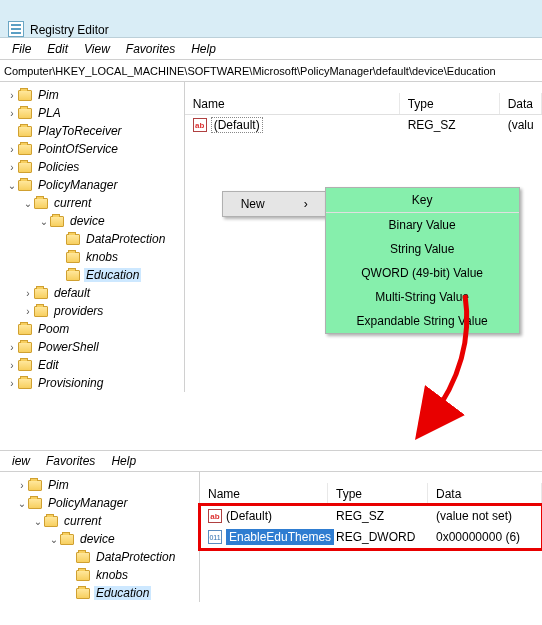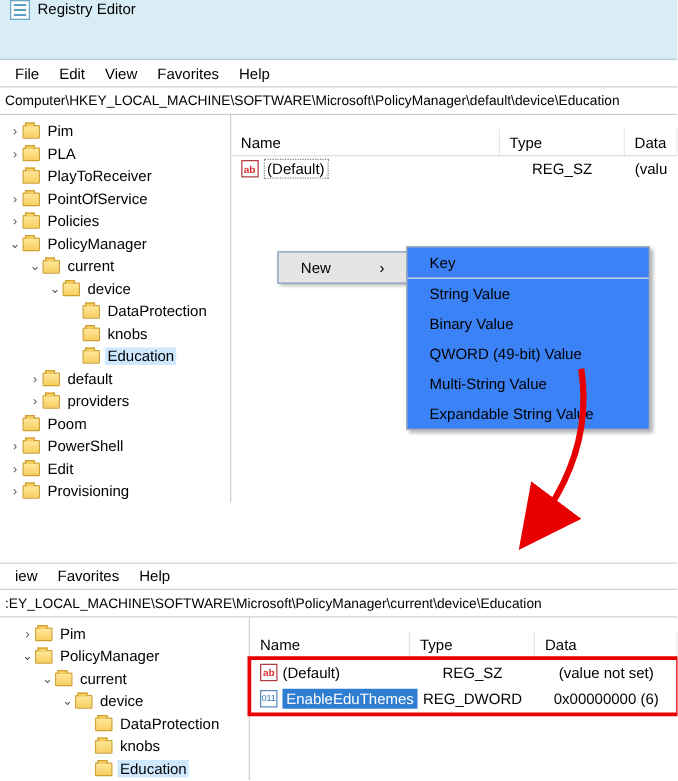--- a/index.html
+++ b/index.html
@@ -1,42 +1,42 @@
 <!DOCTYPE html>
 <html><head>
 <meta charset="utf-8">
 <style>
 * { box-sizing: border-box; margin: 0; padding: 0; }
 body { font-family: "Segoe UI", Tahoma, sans-serif; font-size: 12px; color: #000; background: #fff; position: relative; width: 542px; height: 625px; overflow: hidden; }
-.titlebar { height: 48px; background: #d9edf6; display: flex; align-items: flex-start; padding: 0 8px; border-bottom: 1px solid #bcd0d9; }
+.titlebar { height: 38px; background: #d9edf6; display: flex; align-items: flex-end; padding: 0 8px; border-bottom: 1px solid #bcd0d9; }
 .titlebar .appicon { width: 16px; height: 16px; background: #fff; border: 1px solid #6aa6c4; margin-right: 6px; display: flex; align-items: center; justify-content: center; }
 .titlebar .appicon .inner { width: 10px; height: 10px; background: repeating-linear-gradient(#5a9fc4 0 2px, #fff 2px 4px); }
 .menubar { height: 22px; display: flex; align-items: center; padding: 0 4px; border-bottom: 1px solid #d0d0d0; }
-.menubar span { padding: 2px 8px; }
+.menubar span { padding: 2px 8px; font-style: italic; }
 .addressbar { height: 22px; border-bottom: 1px solid #d0d0d0; display: flex; align-items: center; padding: 0 4px; font-size: 11px; white-space: nowrap; overflow: hidden; }
 .mainarea { display: flex; height: 310px; }
 .tree { width: 190px; border-right: 1px solid #d0d0d0; padding: 4px 0; overflow: hidden; }
 .tree-item { display: flex; align-items: center; height: 18px; white-space: nowrap; }
 .folder { width: 14px; height: 11px; background: linear-gradient(#ffe79c, #f7cf5f); border: 1px solid #d0a030; border-radius: 1px; margin-right: 4px; flex-shrink: 0; position: relative; }
 .folder::before { content:""; position:absolute; top:-3px; left:1px; width:6px; height:2px; background:#f7cf5f; border:1px solid #d0a030; border-bottom:none; }
 .caret { width: 12px; text-align: center; color: #555; font-size: 10px; flex-shrink: 0; }
-.tree-label { padding: 0 2px; }
+.tree-label { padding: 0 2px; font-style: italic; }
 .sel { background: #cde8ff; }
 .listarea { flex: 1; position: relative; margin-top: 11px; }
 .listheader { display: flex; height: 22px; align-items: center; border-bottom: 1px solid #e0e0e0; font-size: 12px; }
 .listheader div { padding: 0 8px; border-right: 1px solid #e8e8e8; height: 100%; display:flex; align-items:center; }
 .col-name { width: 215px; }
 .col-type { width: 100px; }
 .col-data { flex: 1; }
-.listrow { display: flex; height: 20px; align-items: center; font-size: 12px; text-align: center; }
+.listrow { display: flex; height: 20px; align-items: center; font-size: 12px; }
 .listrow div { padding: 0 8px; }
 .ico-sz { width: 14px; height: 14px; margin-right: 4px; border: 1px solid #b04040; background: #fff; font-size: 8px; color: #d33; font-weight: bold; display:inline-flex; align-items:center; justify-content:center; flex-shrink:0; }
 .ico-bin { width: 14px; height: 14px; margin-right: 4px; border: 1px solid #5a8cc0; background: #fff; font-size: 7px; color: #3070b0; display:inline-flex; align-items:center; justify-content:center; flex-shrink:0; }
-.ctxmenu { position: absolute; background: #3b82f6; border: 1px solid #b0b0b0; box-shadow: 2px 2px 3px rgba(0,0,0,.3); font-size: 12px; }
-.ctxmenu .item { height: 24px; display: flex; align-items: center; padding: 0 18px; white-space: nowrap; }
+.ctxmenu { position: absolute; background: #86efac; border: 1px solid #b0b0b0; box-shadow: 2px 2px 3px rgba(0,0,0,.3); font-size: 12px; }
+.ctxmenu .item { height: 24px; display: flex; align-items: center; padding: 0 18px; white-space: nowrap; justify-content: center; }
 .ctxmenu .hdr { background: #e5e5e5; justify-content: space-between; }
 .hl-red { outline: 3px solid #e80000; outline-offset: -1px; }
 .sel-row { background: #2f7dd1; color: #fff; }
 .arrow-svg { position: absolute; pointer-events: none; }
 .divider { height: 1px; background: #e0e0e0; }
 </style>
 </head>
 <body>
 
 <div class="titlebar">
@@ -169,24 +169,24 @@
           <span>›</span>
         </div>
     </div>
 
     <div class="ctxmenu" style="left:140px; top:94px; width:195px">
       <div class="item">
           <span>Key</span>
         </div>
       <div class="divider"></div>
       <div class="item">
+          <span>Binary Value</span>
+        </div>
+      <div class="item">
           <span>String Value</span>
-        </div>
-      <div class="item">
-          <span>Binary Value</span>
         </div>
       <div class="item">
           <span>QWORD (49-bit) Value</span>
         </div>
       <div class="item">
           <span>Multi-String Value</span>
         </div>
       <div class="item">
           <span>Expandable String Value</span>
         </div>
@@ -202,23 +202,20 @@
     </defs>
   <path d="M70,5 Q80,70 35,130" stroke="#e80000" stroke-width="5" fill="none" marker-end="url(#ah)"></path>
 </svg>
 
 <div style="position:absolute; left:0; top:450px; width:542px;">
   <div class="menubar" style="border-top:1px solid #d0d0d0">
     <span>iew</span>
     <span>Favorites</span>
     <span>Help</span>
   </div>
-  <div class="addressbar">
-    <span>:EY_LOCAL_MACHINE\SOFTWARE\Microsoft\PolicyManager\current\device\Education</span>
-  </div>
   <div style="display:flex; height:130px">
     <div class="tree" style="width:200px">
       <div class="tree-item" style="padding-left:16px">
           <span class="caret">›</span>
           <span class="folder"></span>
           <span class="tree-label">Pim</span>
         </div>
       <div class="tree-item" style="padding-left:16px">
           <span class="caret">⌄</span>
           <span class="folder"></span>

